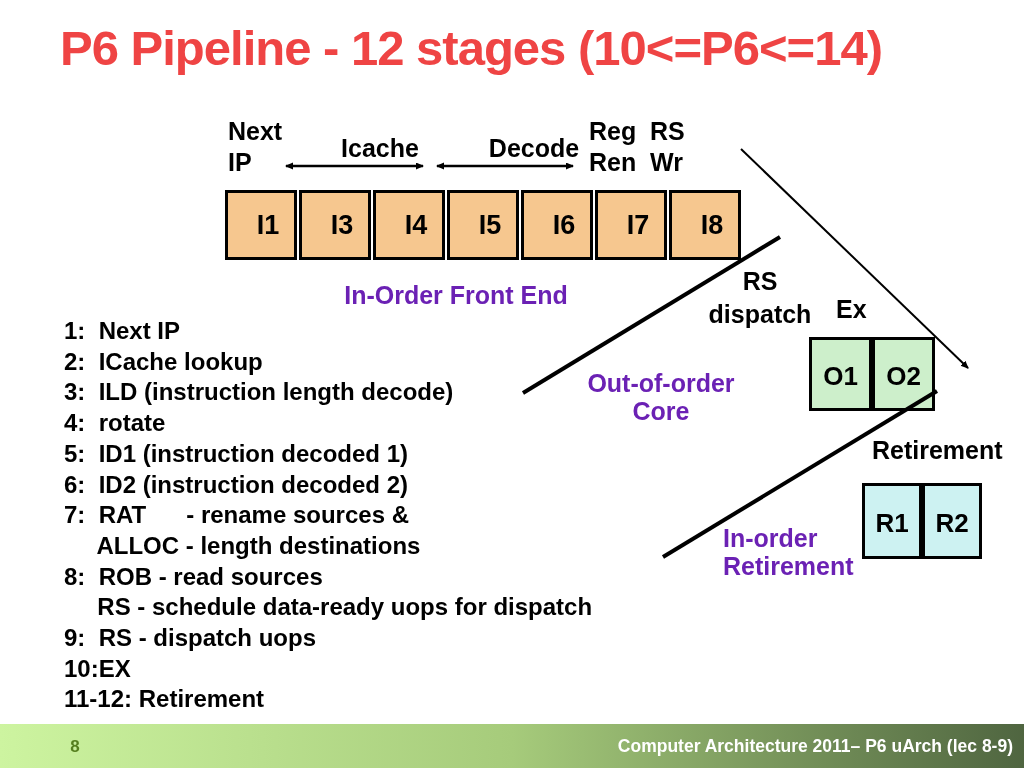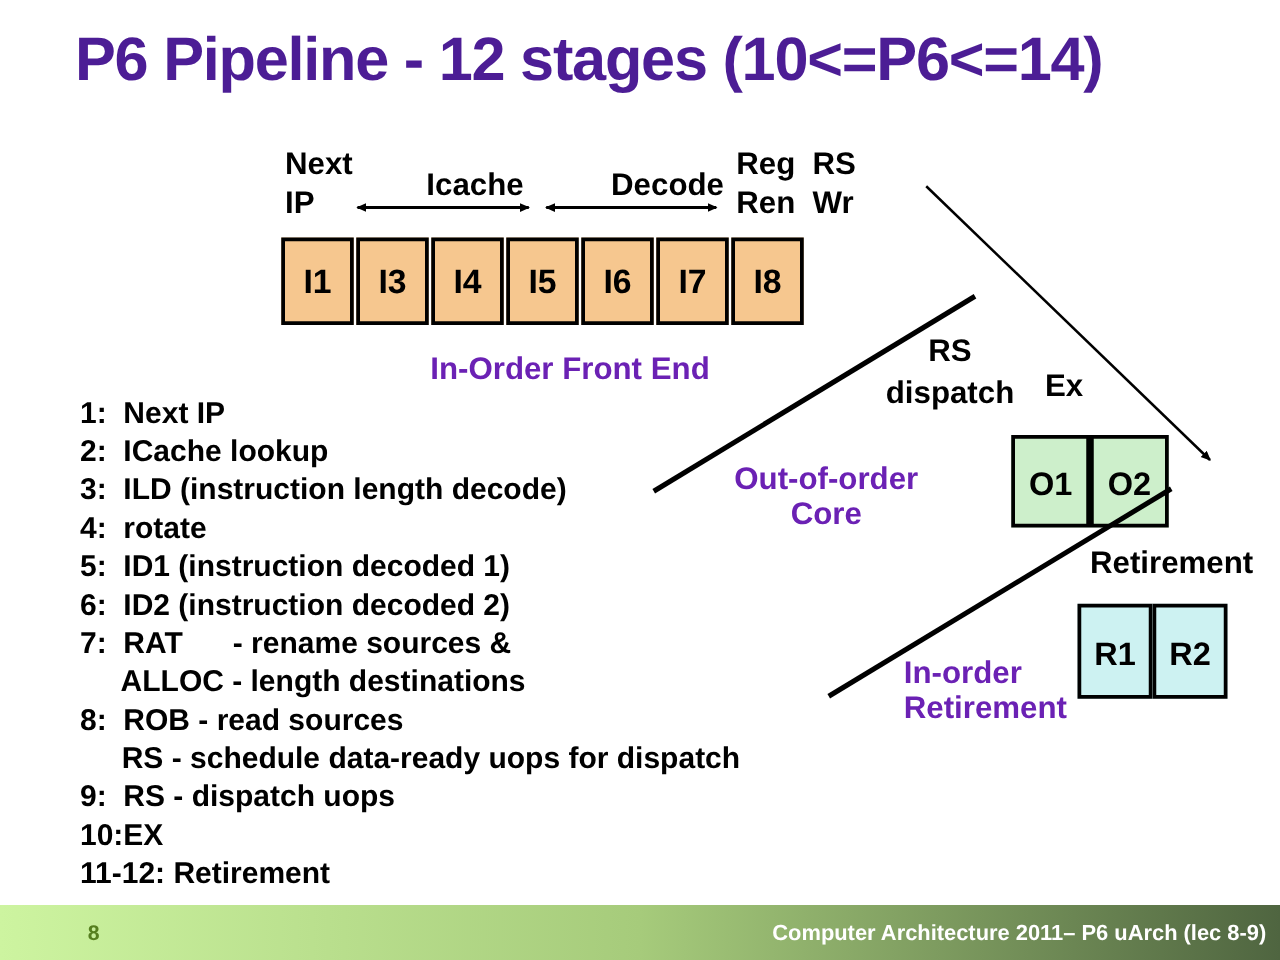--- a/index.html
+++ b/index.html
@@ -1,49 +1,49 @@
 <!DOCTYPE html>
 <html><head>
 <meta charset="utf-8">
 <style>
   html,body{margin:0;padding:0;}
   body{width:1024px;height:768px;position:relative;background:#ffffff;overflow:hidden;
        font-family:"Liberation Sans", sans-serif;font-weight:bold;}
   .abs{position:absolute;}
 
   
-  #title{left:60px;top:20px;font-size:49px;letter-spacing:-1px;color:#4c1d95;white-space:nowrap;}
+  #title{left:60px;top:20px;font-size:49px;letter-spacing:-1px;color:#ef4444;white-space:nowrap;}
 
   
   .stage-label{font-size:25px;line-height:31px;color:#000;white-space:pre-line;}
   #lbl-next-ip{left:228px;top:116px;}
   #lbl-icache{left:330px;top:133px;width:100px;text-align:center;}
   #lbl-decode{left:480px;top:133px;width:108px;text-align:center;}
   #lbl-reg-ren{left:589px;top:116px;}
   #lbl-rs-wr{left:650px;top:116px;}
 
   
   #pipeline-row{left:225px;top:190px;display:flex;gap:2px;}
   .pcell{width:52px;height:64px;border:3px solid #000;background:#f6c78f;
-         display:flex;align-items:center;justify-content:center;font-size:27px;color:#000;}
+         display:flex;align-items:center;justify-content:center;font-size:27px;color:#000;padding-left:14px;}
 
   
   .purple{color:#6b21b4;}
   #caption-front-end{left:300px;top:281px;width:312px;text-align:center;font-size:25px;}
   #caption-ooo{left:575px;top:369px;width:172px;text-align:center;font-size:25px;line-height:28px;white-space:pre-line;}
   #caption-inorder{left:723px;top:524px;font-size:25px;line-height:28px;white-space:pre-line;}
 
   
   #stage-list{left:64px;top:316px;font-size:24px;line-height:30.7px;color:#000;}
   .stage-line{white-space:pre;}
 
   
   #lbl-rs-dispatch{left:700px;top:265px;width:120px;text-align:center;font-size:25px;line-height:33px;color:#000;white-space:pre-line;}
   #lbl-ex{left:836px;top:295px;font-size:25px;color:#000;}
-  #ooo-row{left:762px;top:348px;display:flex;padding-left:47px;}
+  #ooo-row{left:762px;top:337px;display:flex;padding-left:47px;}
   .ocell{width:57px;height:63px;border:3px solid #000;background:#cdefcb;
          display:flex;align-items:center;justify-content:center;font-size:26px;color:#000;padding-top:5px;}
 
   
   #lbl-retirement{left:872px;top:436px;font-size:25px;color:#000;}
   #ret-row{left:862px;top:483px;display:flex;}
   .rcell{width:54px;height:65px;border:3px solid #000;background:#cdf2f2;
          display:flex;align-items:center;justify-content:center;font-size:26px;color:#000;padding-top:5px;}
 
   

